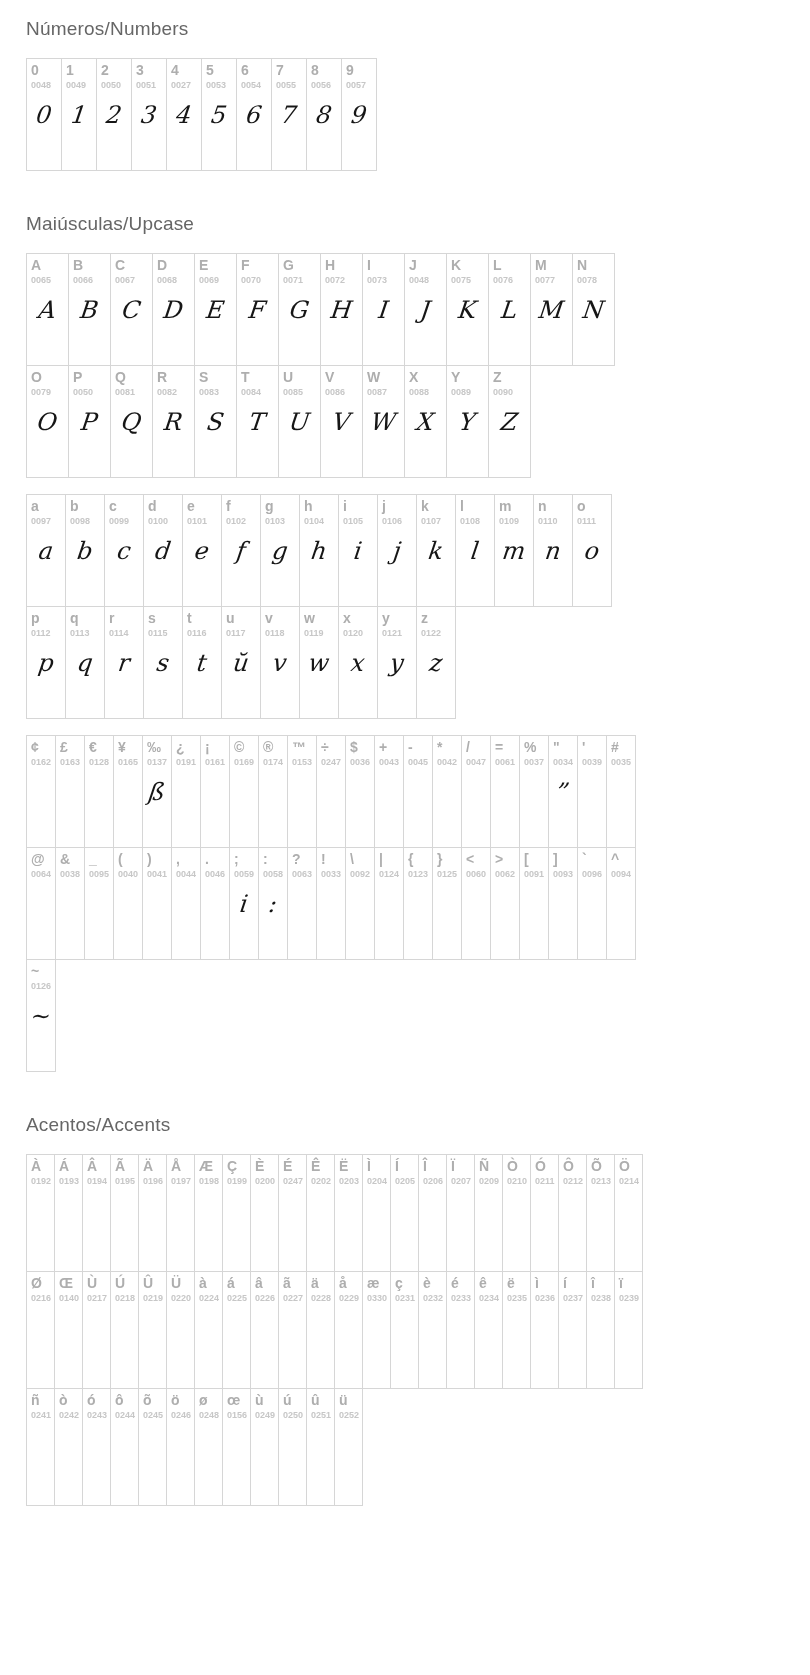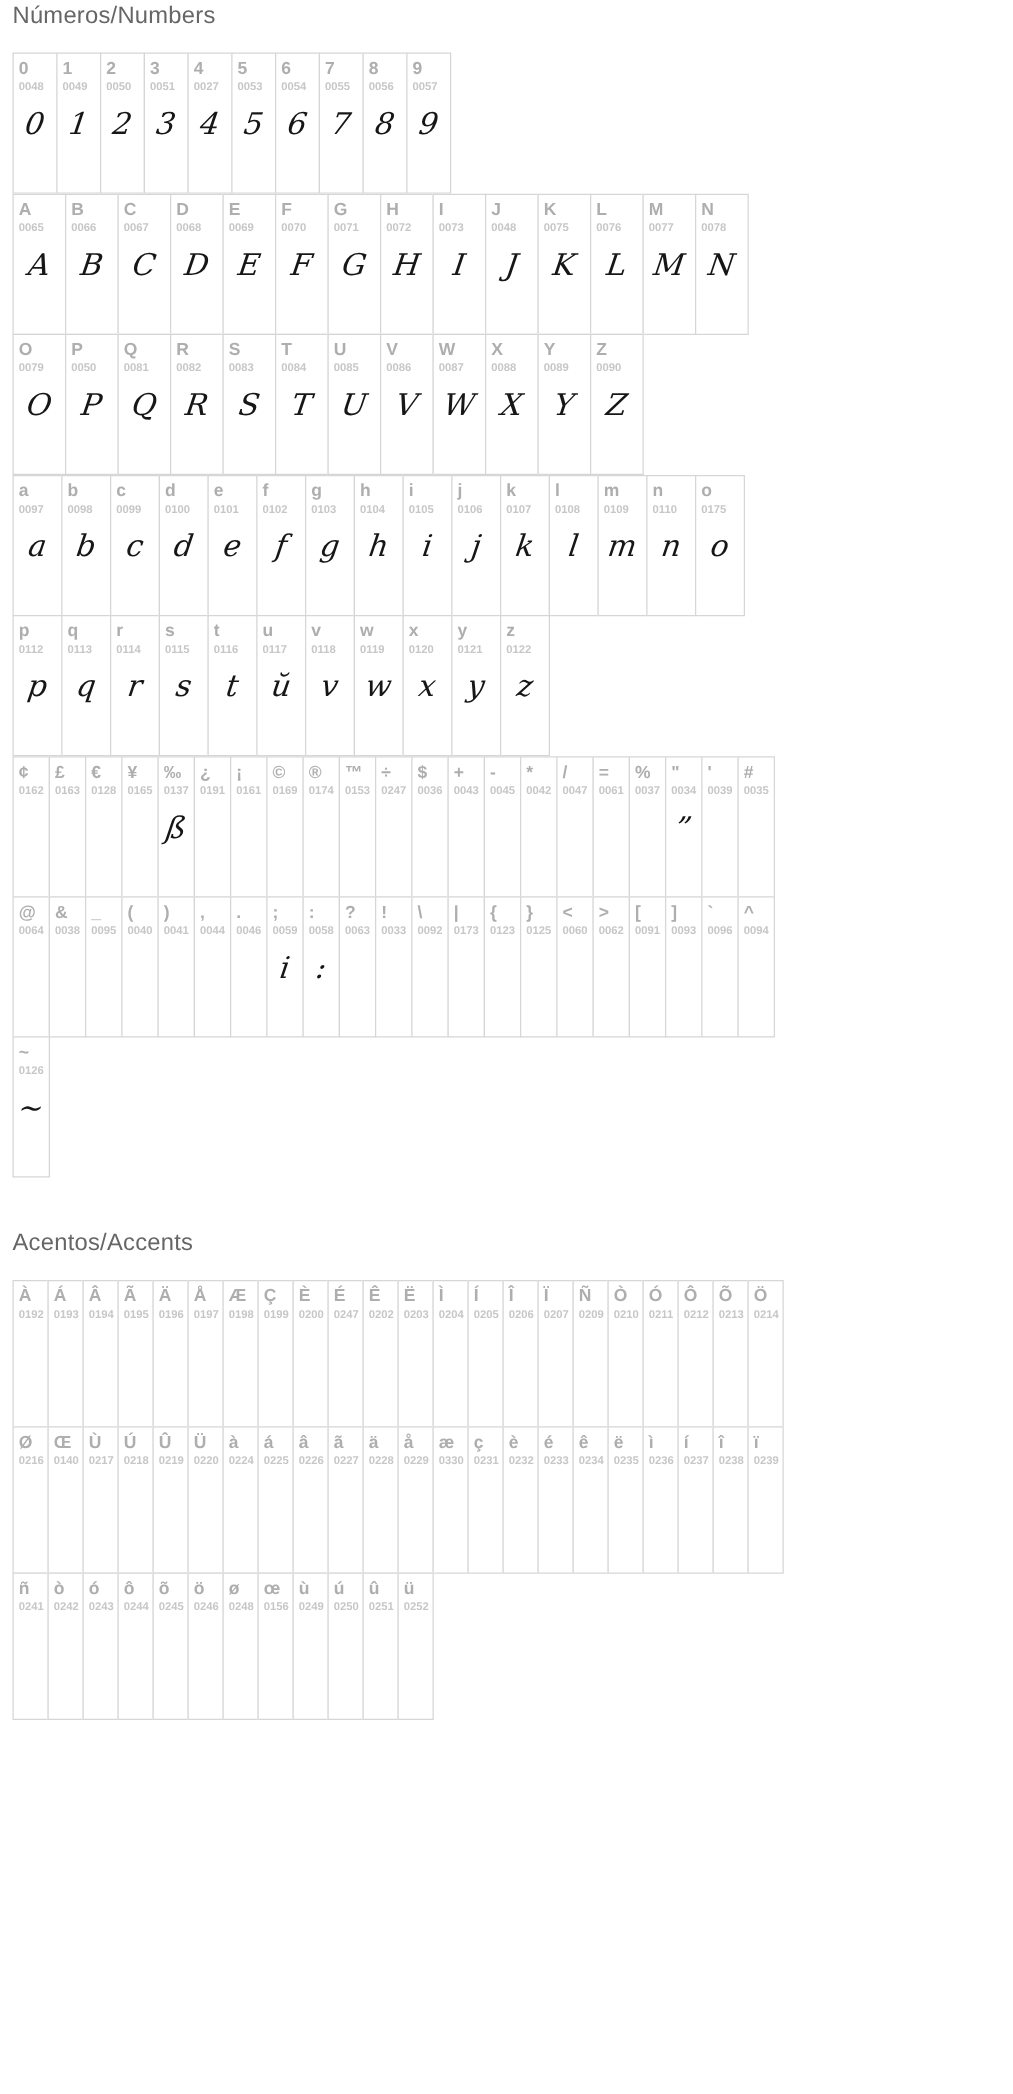--- a/index.html
+++ b/index.html
@@ -10,21 +10,21 @@
   }
   body {
     width: 810px;
     height: 1675px;
     overflow: hidden;
     position: relative;
   }
   .content {
     padding: 2px 10px 0 10px;
   }
-  section.charmap-section { margin: 0; }
+  section.charmap-section { margin: 16px; }
   h2.section-title {
     margin: 0 0 18px 0;
     font-size: 19px;
     font-weight: 400;
     color: #666666;
     letter-spacing: 0.2px;
   }
   section.charmap-section + section.charmap-section h2.section-title {
     margin-top: 42px;
   }
@@ -148,20 +148,21 @@
               <span class="char-label">9</span>
               <span class="char-code">0057</span>
             </div>
             <div class="glyph">9</div>
           </div>
         </div>
       </div>
   </section>
 
   <section class="charmap-section">
+    <h2 class="section-title">Maiúsculas/Upcase</h2>
     <div class="charmap-table">
         <div class="row">
           <div class="cell" style="width: 43px; height: 113px;">
             <div class="cell-head">
               <span class="char-label">A</span>
               <span class="char-code">0065</span>
             </div>
             <div class="glyph">A</div>
           </div>
           <div class="cell" style="width: 43px; height: 113px;">
@@ -442,21 +443,21 @@
           <div class="cell" style="width: 40px; height: 113px;">
             <div class="cell-head">
               <span class="char-label">n</span>
               <span class="char-code">0110</span>
             </div>
             <div class="glyph">n</div>
           </div>
           <div class="cell" style="width: 40px; height: 113px;">
             <div class="cell-head">
               <span class="char-label">o</span>
-              <span class="char-code">0175</span>
+              <span class="char-code">0111</span>
             </div>
             <div class="glyph">o</div>
           </div>
         </div>
         <div class="row">
           <div class="cell" style="width: 40px; height: 113px;">
             <div class="cell-head">
               <span class="char-label">p</span>
               <span class="char-code">0112</span>
             </div>
@@ -739,21 +740,21 @@
           </div>
           <div class="cell" style="width: 30px; height: 113px;">
             <div class="cell-head">
               <span class="char-label">\</span>
               <span class="char-code">0092</span>
             </div>
           </div>
           <div class="cell" style="width: 30px; height: 113px;">
             <div class="cell-head">
               <span class="char-label">|</span>
-              <span class="char-code">0173</span>
+              <span class="char-code">0124</span>
             </div>
           </div>
           <div class="cell" style="width: 30px; height: 113px;">
             <div class="cell-head">
               <span class="char-label">{</span>
               <span class="char-code">0123</span>
             </div>
           </div>
           <div class="cell" style="width: 30px; height: 113px;">
             <div class="cell-head">

